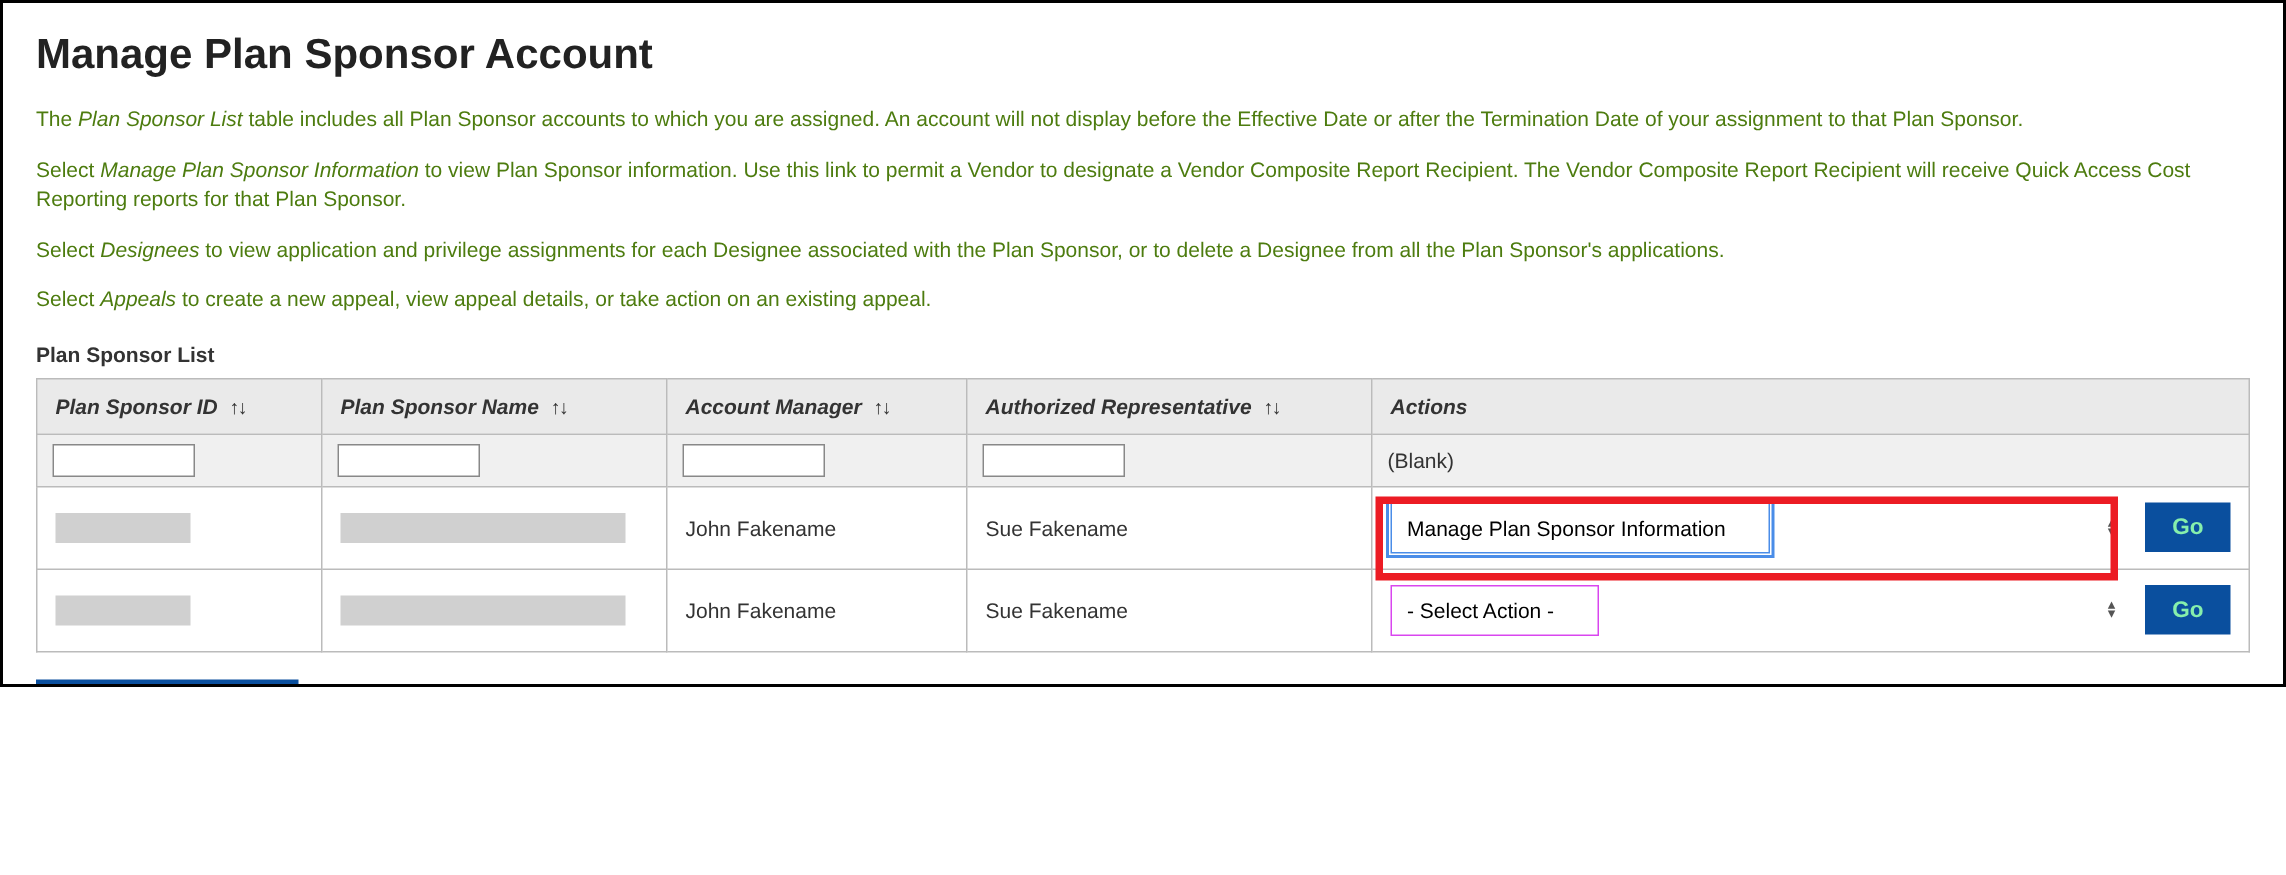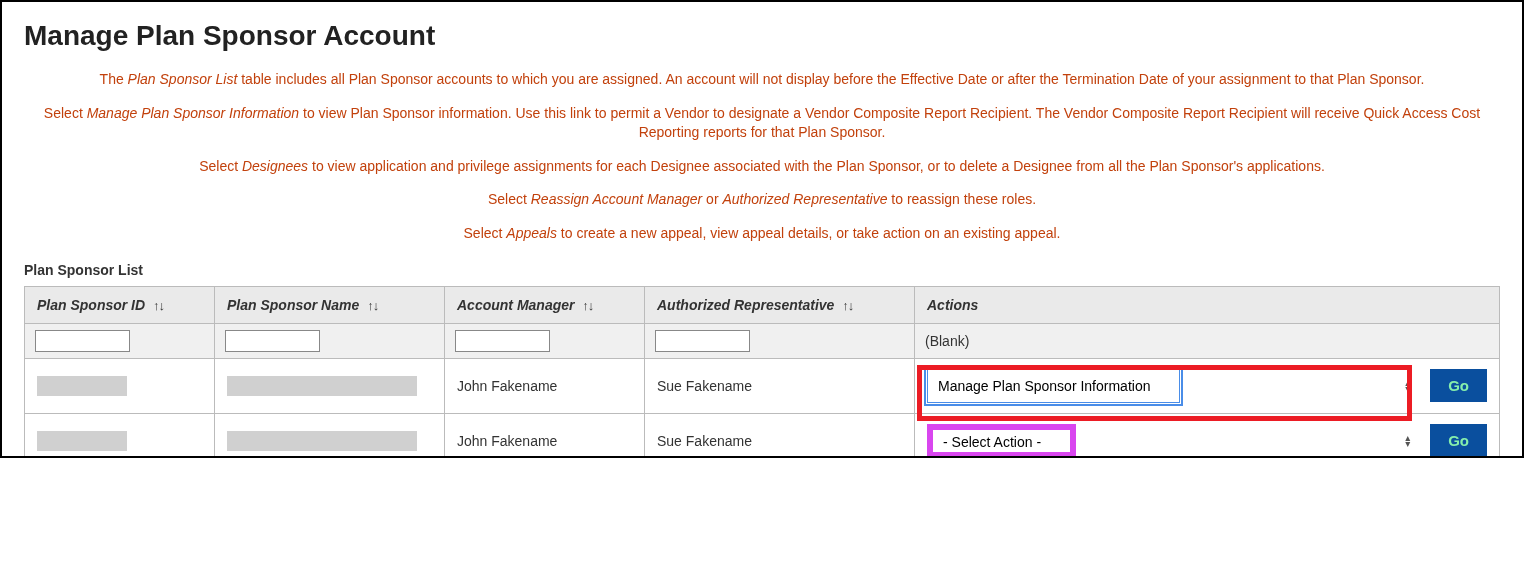--- a/index.html
+++ b/index.html
@@ -20,22 +20,21 @@
   h1 {
     font-size: 28px;
     font-weight: 700;
     margin: 0 0 18px 0;
     color: #222;
   }
   .intro p {
     font-size: 14px;
     line-height: 1.4;
     margin: 0 0 14px 0;
-    color: #c2410c;
-    text-align: center;
+    color: #4d7c0f;
   }
   .intro p em { font-style: italic; }
   .table-caption {
     font-size: 14px;
     font-weight: 700;
     margin: 18px 0 8px 0;
   }
   table {
     width: 100%;
     border-collapse: collapse;
@@ -81,21 +80,21 @@
   .redacted.w1 { width: 90px; }
   .redacted.w2 { width: 190px; }
   .action-cell {
     display: flex;
     align-items: center;
     gap: 10px;
   }
   .action-select {
     flex: 1;
     height: 34px;
-    border: 6px solid #d946ef;
+    border: 1px solid #d946ef;
     background: #fff;
     font-size: 14px;
     padding: 4px 28px 4px 10px;
     appearance: none;
     -webkit-appearance: none;
     position: relative;
   }
   .select-wrap {
     flex: 1;
     position: relative;
@@ -178,23 +177,20 @@
 
   <div class="intro">
     <p>
       <span>The </span><em>Plan Sponsor List</em><span> table includes all Plan Sponsor accounts to which you are assigned. An account will not display before the Effective Date or after the Termination Date of your assignment to that Plan Sponsor.</span>
     </p>
     <p>
       <span>Select </span><em>Manage Plan Sponsor Information</em><span> to view Plan Sponsor information. Use this link to permit a Vendor to designate a Vendor Composite Report Recipient. The Vendor Composite Report Recipient will receive Quick Access Cost Reporting reports for that Plan Sponsor.</span>
     </p>
     <p>
       <span>Select </span><em>Designees</em><span> to view application and privilege assignments for each Designee associated with the Plan Sponsor, or to delete a Designee from all the Plan Sponsor's applications.</span>
-    </p>
-    <p>
-      <span>Select </span><em>Reassign Account Manager</em><span> or </span><em>Authorized Representative</em><span> to reassign these roles.</span>
     </p>
     <p>
       <span>Select </span><em>Appeals</em><span> to create a new appeal, view appeal details, or take action on an existing appeal.</span>
     </p>
   </div>
 
   <div class="table-caption">Plan Sponsor List</div>
 
   <div class="row-wrap">
   <table>

